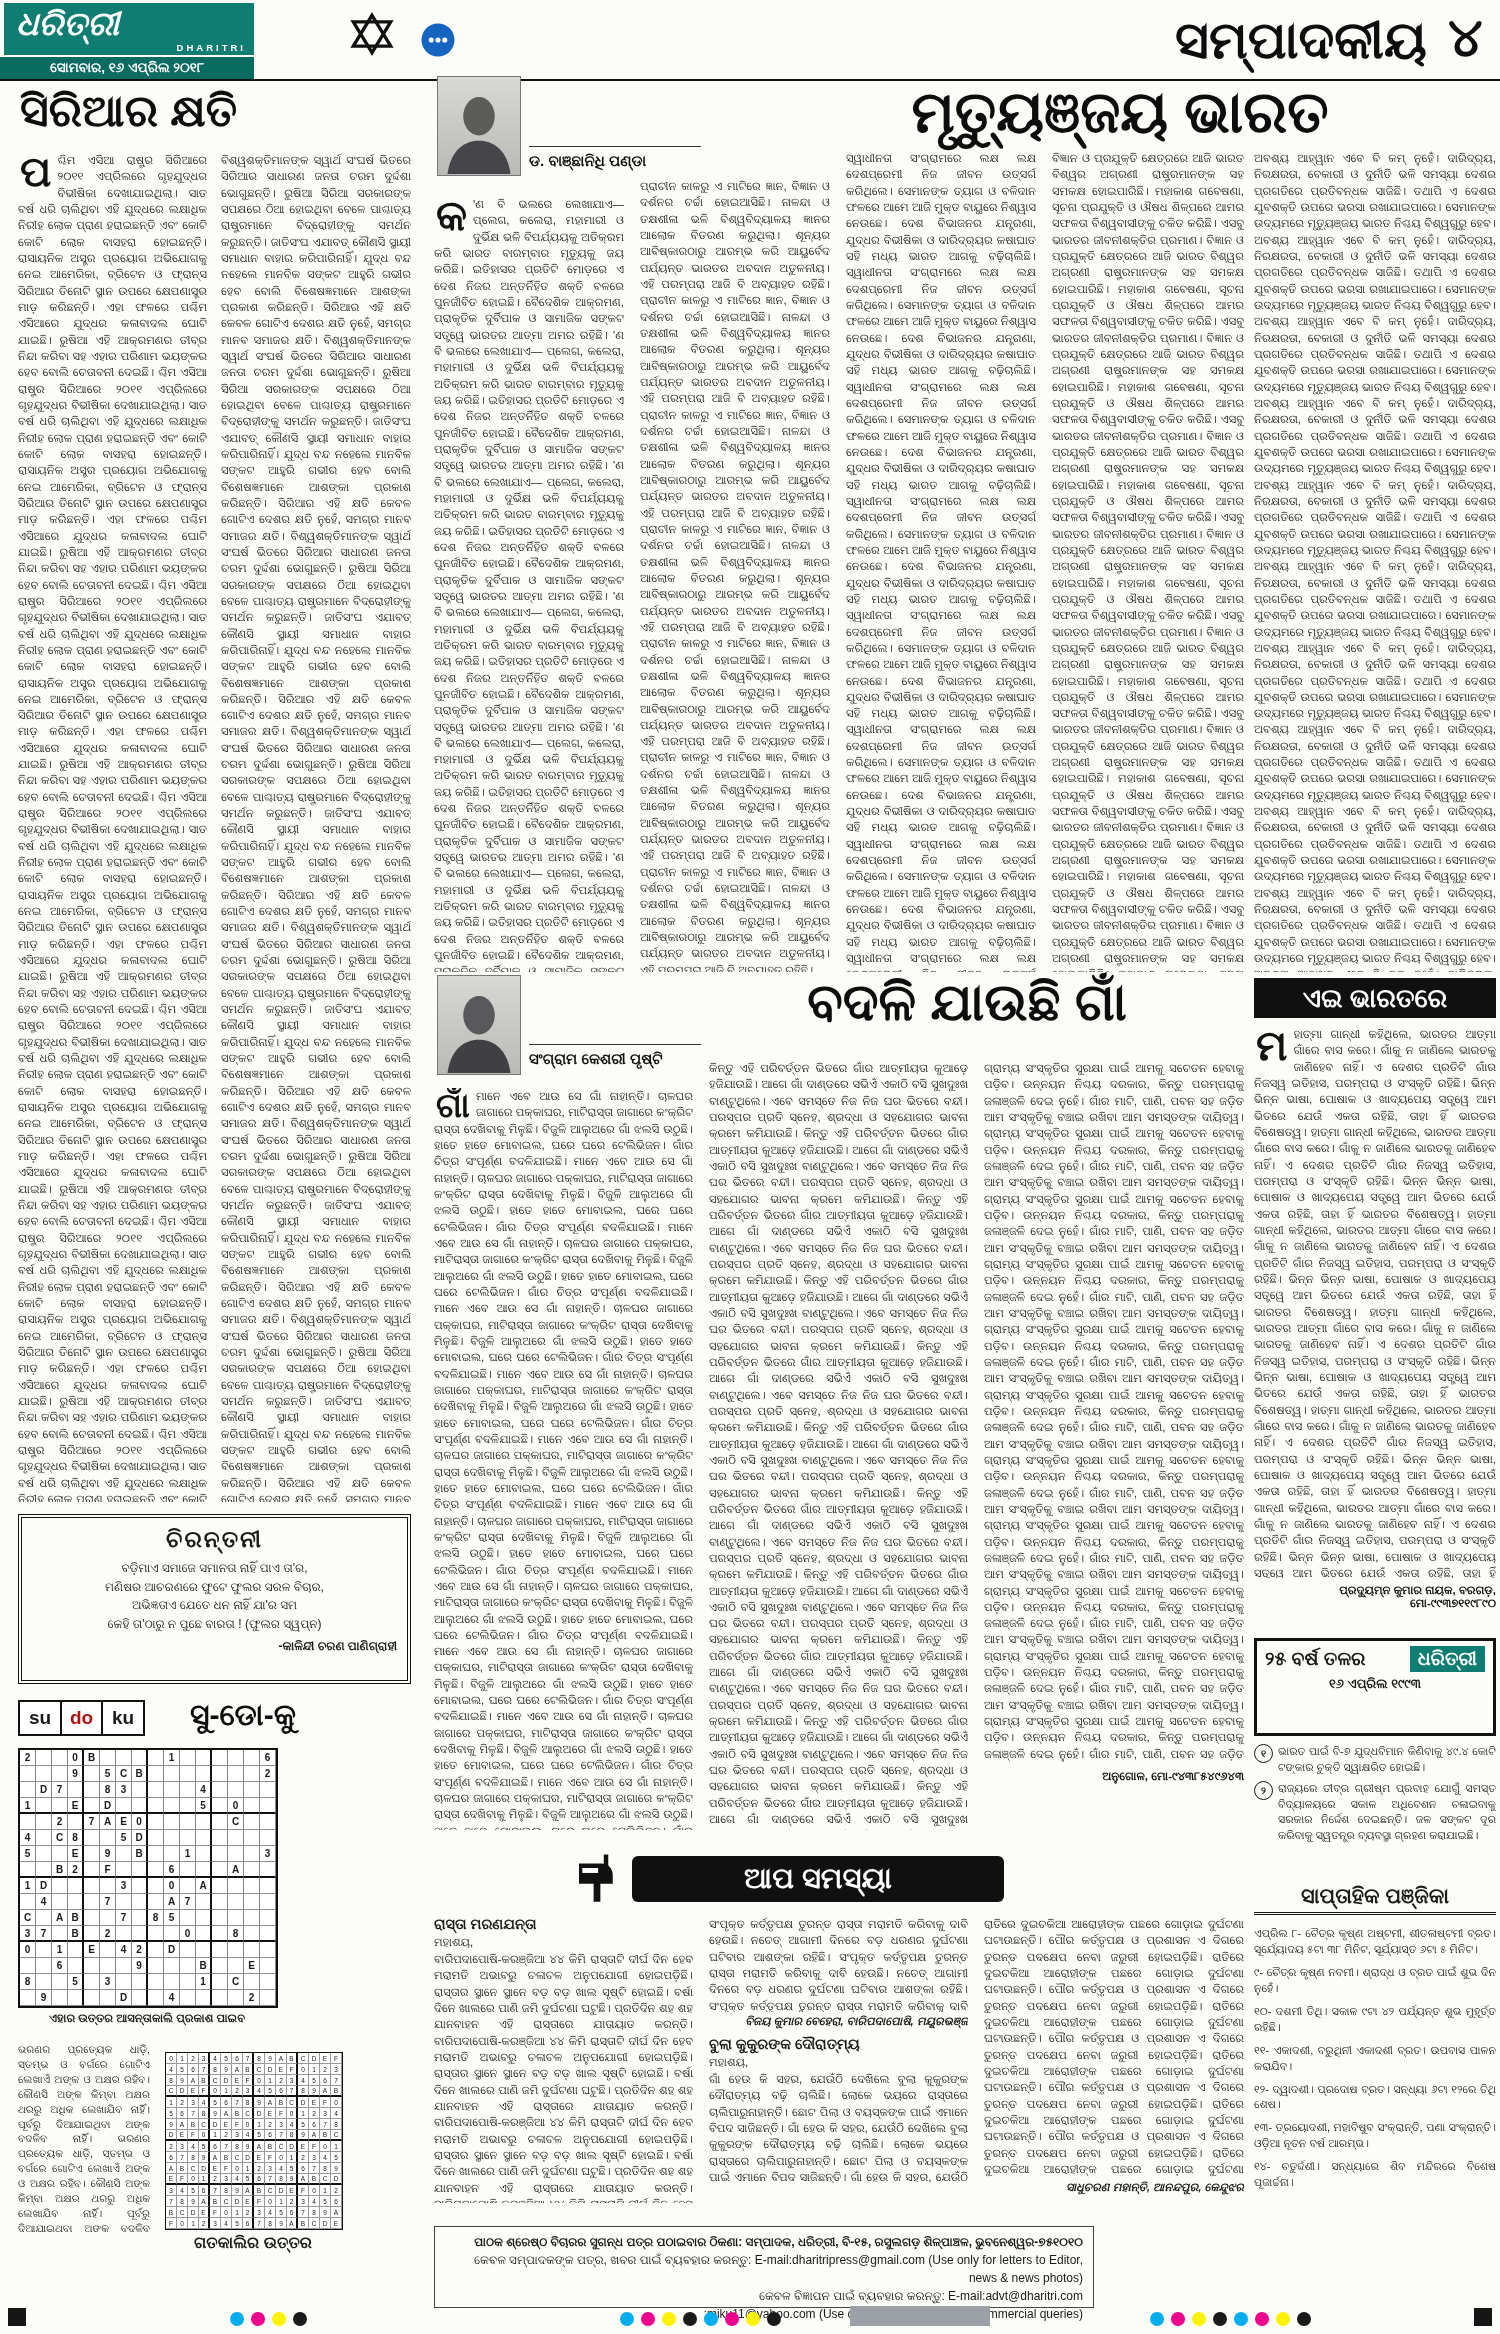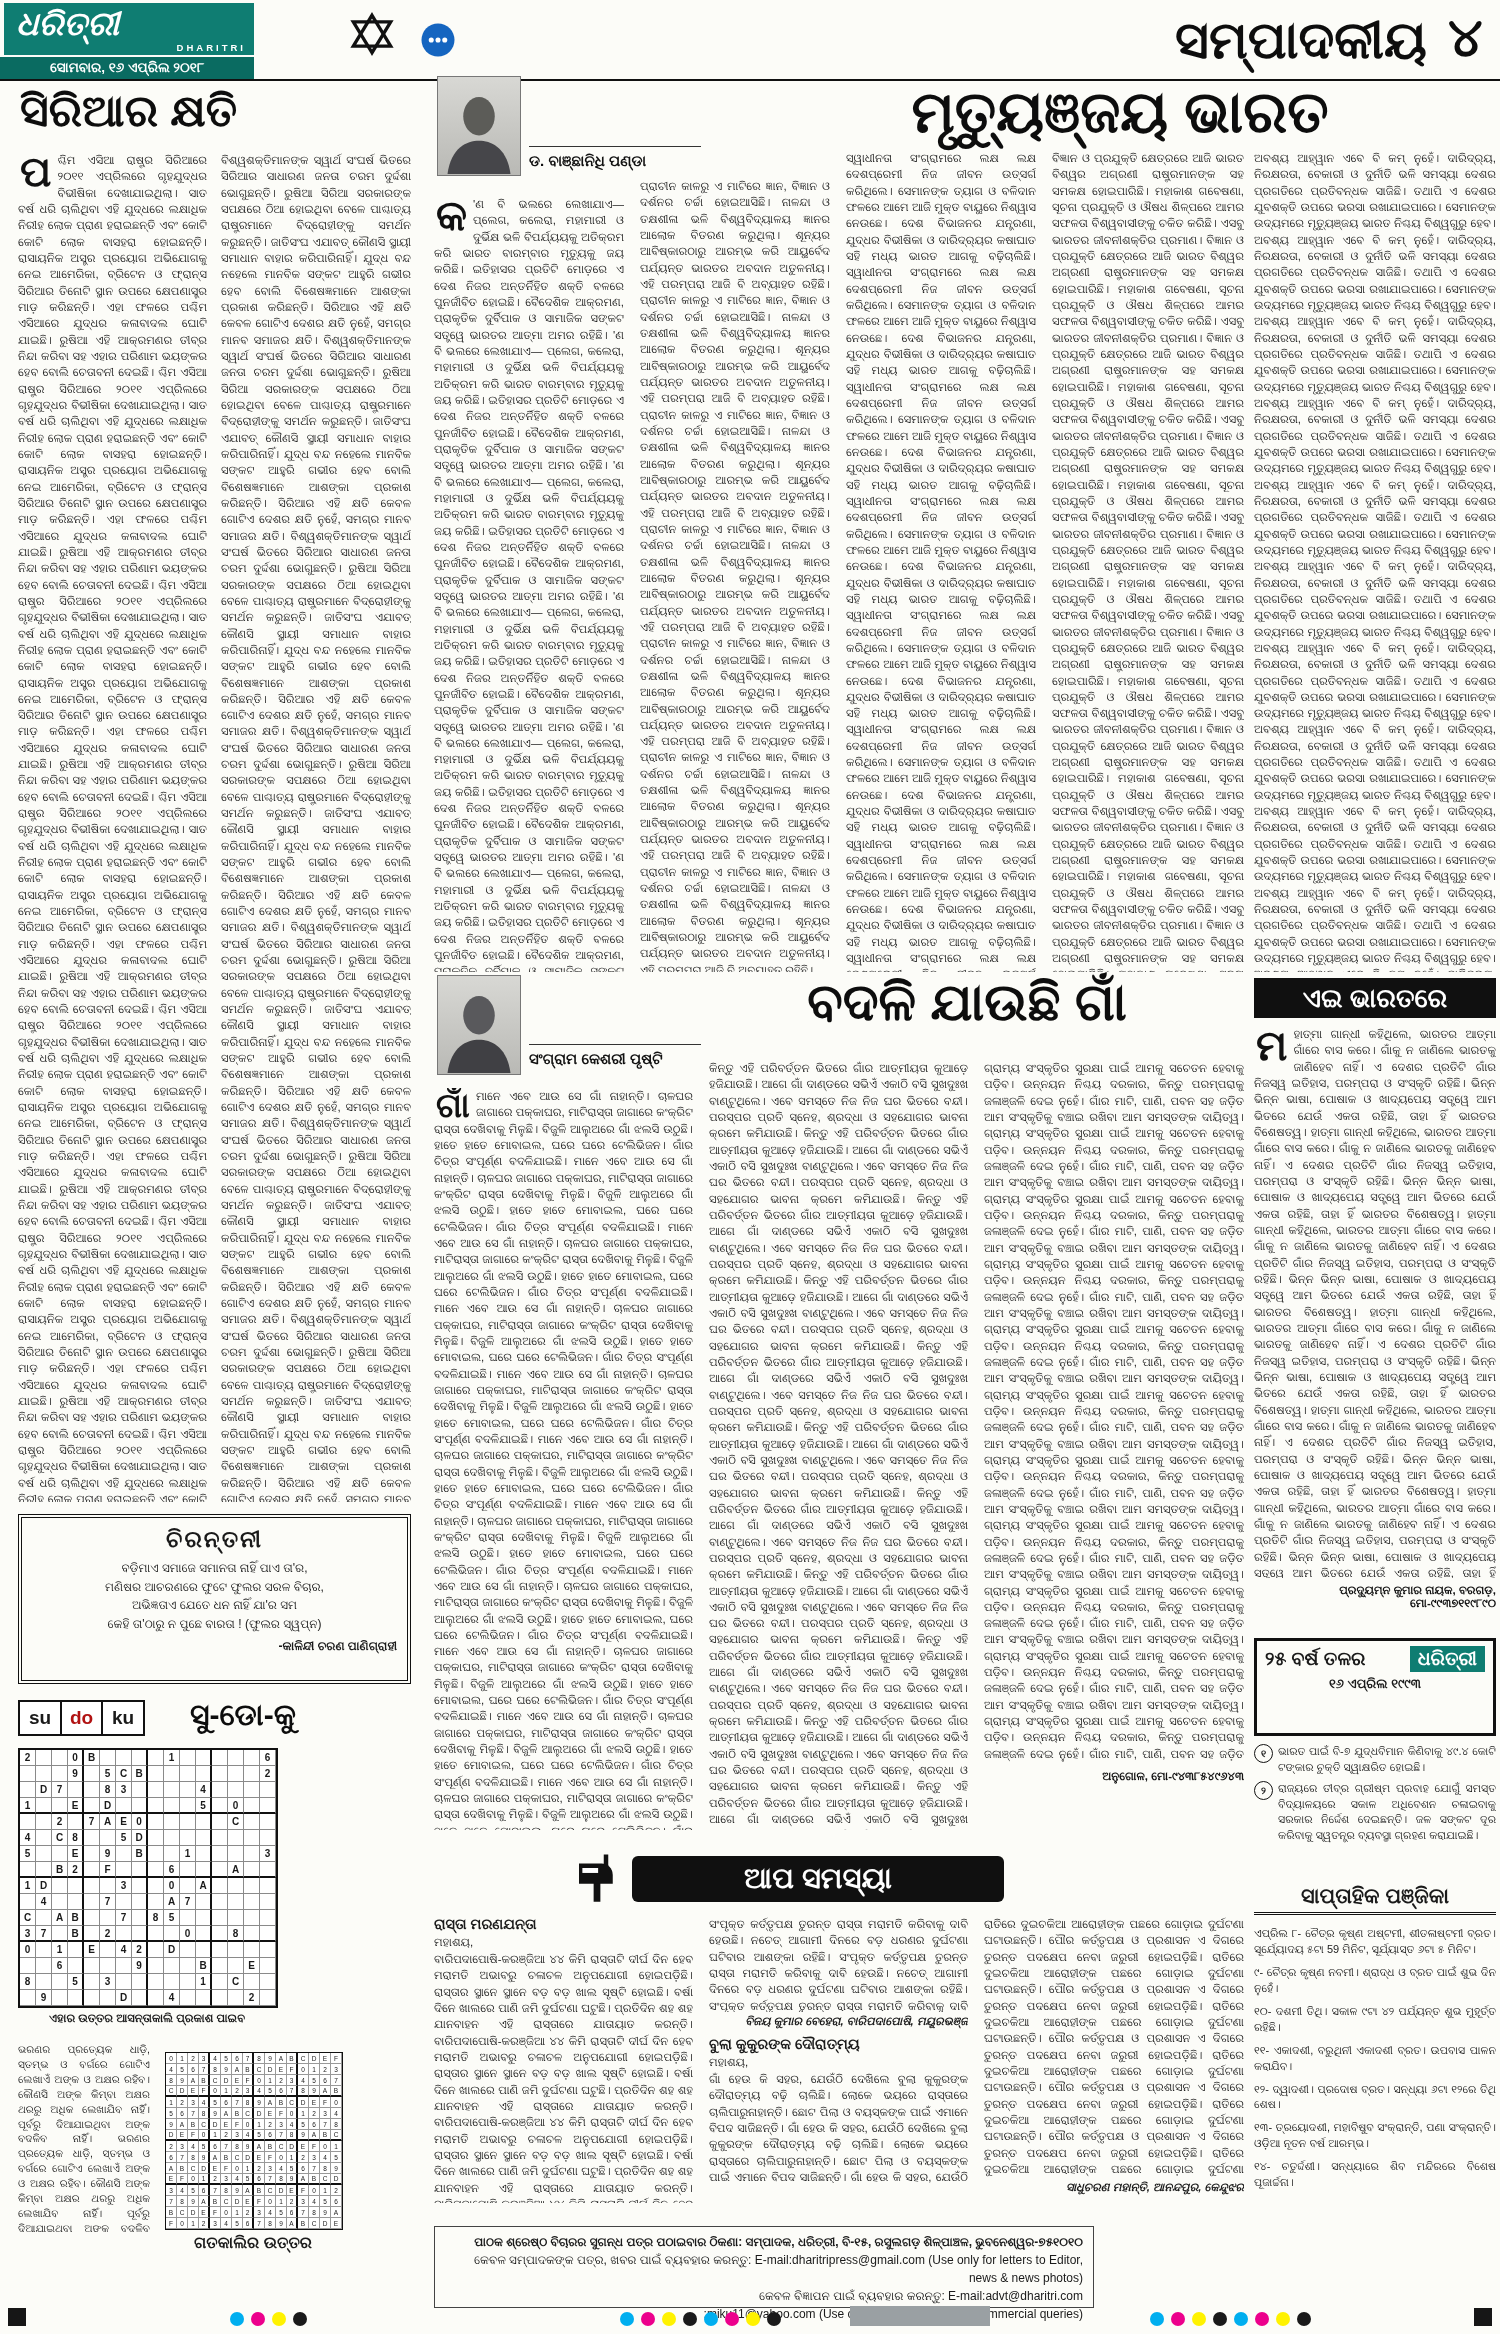--- a/index.html
+++ b/index.html
@@ -694,21 +694,21 @@
       <span class="col" style="font-size:11px;">ଭାରତ ପାଇଁ ବି-୭ ଯୁଦ୍ଧବିମାନ କିଣିବାକୁ ୪୯.୪ କୋଟି ଟଙ୍କାର ଚୁକ୍ତି ସ୍ୱାକ୍ଷରିତ ହୋଇଛି।</span>
     </div>
     <div class="y25-item">
       <span class="y25-marker">୨</span>
       <span class="col" style="font-size:11px;">ରାଜ୍ୟରେ ତୀବ୍ର ଗ୍ରୀଷ୍ମ ପ୍ରବାହ ଯୋଗୁଁ ସମସ୍ତ ବିଦ୍ୟାଳୟରେ ସକାଳ ଅଧିବେଶନ ଚଳାଇବାକୁ ସରକାର ନିର୍ଦ୍ଦେଶ ଦେଇଛନ୍ତି। ଜଳ ସଙ୍କଟ ଦୂର କରିବାକୁ ସ୍ୱତନ୍ତ୍ର ବ୍ୟବସ୍ଥା ଗ୍ରହଣ କରାଯାଇଛି।</span>
     </div>
   </div>
 
   <div id="panjika-title" class="abs" style="left:1254px;top:1884px;width:242px;">ସାପ୍ତାହିକ ପଞ୍ଜିକା</div>
   <div class="abs" style="left:1254px;top:1926px;width:242px;height:376px;overflow:hidden;">
-    <div class="pj">ଏପ୍ରିଲ ୮- ଚୈତ୍ର କୃଷ୍ଣ ଅଷ୍ଟମୀ, ଶୀତଳାଷ୍ଟମୀ ବ୍ରତ। ସୂର୍ଯ୍ୟୋଦୟ ୫ଟା 59 ମିନିଟ, ସୂର୍ଯ୍ୟାସ୍ତ ୬ଟା ୫ ମିନିଟ।</div>
+    <div class="pj">ଏପ୍ରିଲ ୮- ଚୈତ୍ର କୃଷ୍ଣ ଅଷ୍ଟମୀ, ଶୀତଳାଷ୍ଟମୀ ବ୍ରତ। ସୂର୍ଯ୍ୟୋଦୟ ୫ଟା ୩୮ ମିନିଟ, ସୂର୍ଯ୍ୟାସ୍ତ ୬ଟା ୫ ମିନିଟ।</div>
     <div class="pj">୯- ଚୈତ୍ର କୃଷ୍ଣ ନବମୀ। ଶ୍ରାଦ୍ଧ ଓ ବ୍ରତ ପାଇଁ ଶୁଭ ଦିନ ନୁହେଁ।</div>
     <div class="pj">୧୦- ଦଶମୀ ତିଥି। ସକାଳ ୯ଟା ୪୨ ପର୍ଯ୍ୟନ୍ତ ଶୁଭ ମୁହୂର୍ତ୍ତ ରହିଛି।</div>
     <div class="pj">୧୧- ଏକାଦଶୀ, ବରୁଥିନୀ ଏକାଦଶୀ ବ୍ରତ। ଉପବାସ ପାଳନ କରାଯିବ।</div>
     <div class="pj">୧୨- ଦ୍ୱାଦଶୀ। ପ୍ରଦୋଷ ବ୍ରତ। ସନ୍ଧ୍ୟା ୬ଟା ୧୨ରେ ତିଥି ଶେଷ।</div>
     <div class="pj">୧୩- ତ୍ରୟୋଦଶୀ, ମହାବିଷୁବ ସଂକ୍ରାନ୍ତି, ପଣା ସଂକ୍ରାନ୍ତି। ଓଡ଼ିଆ ନୂତନ ବର୍ଷ ଆରମ୍ଭ।</div>
     <div class="pj">୧୪- ଚତୁର୍ଦ୍ଦଶୀ। ସନ୍ଧ୍ୟାରେ ଶିବ ମନ୍ଦିରରେ ବିଶେଷ ପୂଜାର୍ଚ୍ଚନା।</div>
   </div>
 
   <div class="abs" style="left:570px;top:1850px;width:54px;height:54px;">
     <svg width="54" height="54" viewBox="0 0 24 24">

